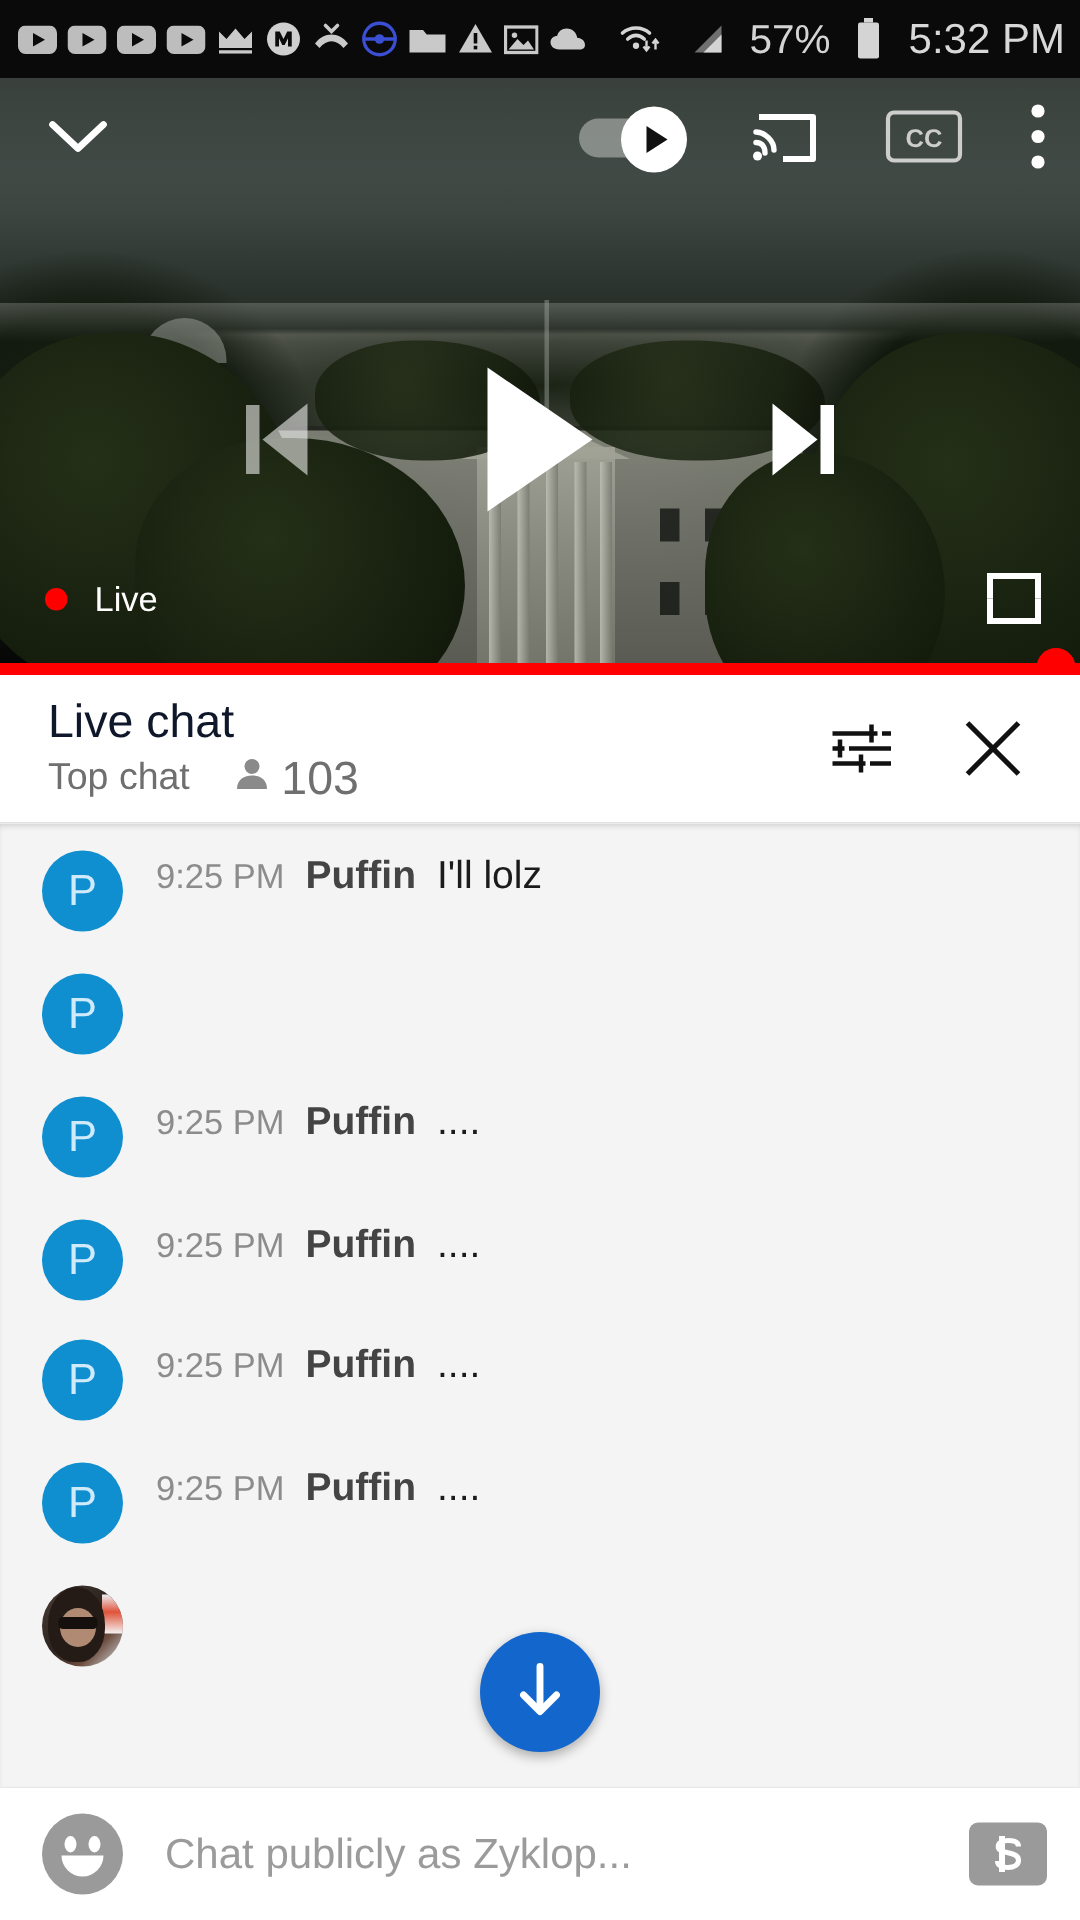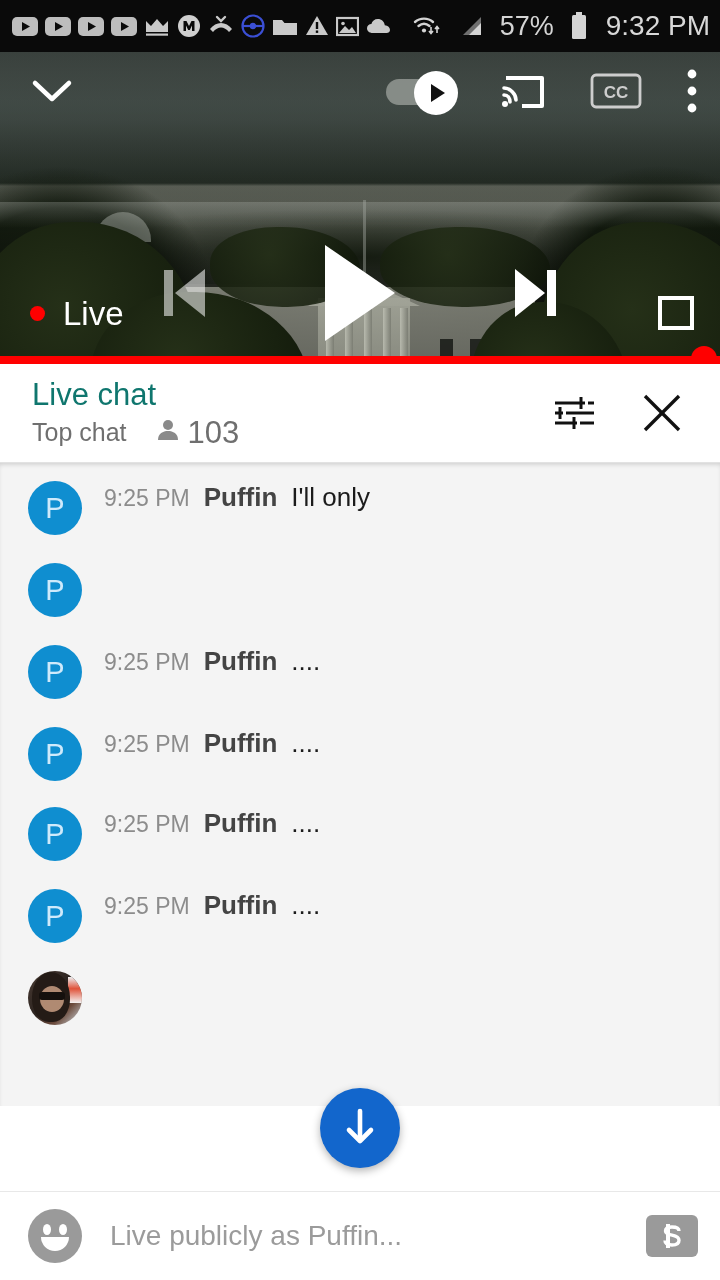--- a/index.html
+++ b/index.html
@@ -59,21 +59,21 @@
     color: #d8d8d8;
     font-size: 28px;
     line-height: 1;
     white-space: nowrap;
     margin-left: 2px;
   }
 
   
   .player {
     position: relative;
-    height: 312px;
+    height: 398px;
     overflow: hidden;
     background: #11150f;
   }
   .video-bg {
     position: absolute;
     inset: 0;
     background:
       
       linear-gradient(180deg, rgba(30,35,32,0.55) 0%, rgba(10,12,10,0.15) 22%, rgba(0,0,0,0.10) 55%, rgba(0,0,0,0.72) 88%, rgba(0,0,0,0.95) 100%),
       
@@ -275,21 +275,21 @@
     box-sizing: border-box;
   }
   .live-dot {
     width: 15px; height: 15px;
     border-radius: 50%;
     background: #f00;
     margin-right: 18px;
   }
   .live-label {
     color: #fff;
-    font-size: 33px;
+    font-size: 23px;
     line-height: 1;
   }
   .fullscreen-ico { position: relative; width: 36px; height: 34px; }
   .fs-c {
     position: absolute;
     width: 14px; height: 13px;
     border: 4px solid #fff;
   }
   .fs-tl { left: 0; top: 0; border-right: none; border-bottom: none; }
   .fs-tr { right: 0; top: 0; border-left: none; border-bottom: none; }
@@ -324,21 +324,21 @@
     height: 98px;
     background: #fff;
     display: flex;
     align-items: center;
     padding: 0 26px 0 32px;
     box-sizing: border-box;
   }
   .chat-titles { flex: 1; }
   .chat-title {
     font-size: 31px;
-    color: #0f766e;
+    color: #0f172a;
     line-height: 1.08;
     margin-bottom: 5px;
   }
   .chat-sub {
     display: flex;
     align-items: center;
     font-size: 25px;
     color: #6f6f6f;
     line-height: 1;
   }
@@ -609,21 +609,21 @@
             <path d="M23 9 L23 21 L11 21 Z" fill="#d4d4d4"></path>
           </svg>
       </span>
       <span class="sb-text">57%</span>
       <span class="sb-icon">
         <svg width="18" height="28" viewBox="0 0 18 28">
             <rect x="6" y="0" width="6" height="3" fill="#d4d4d4"></rect>
             <rect x="2" y="3" width="14" height="24" rx="1.5" fill="#d4d4d4"></rect>
           </svg>
       </span>
-      <span class="sb-time">9:32 PM</span>
+      <span class="sb-time">5:32 PM</span>
     </div>
   </div>
 
   <div class="player">
     <div class="video-bg"></div>
     <div class="skyline"></div>
     <div class="dome"></div>
     <div class="wh-roofline"></div>
     <div class="wh-building"></div>
     <div class="wh-pediment"></div>
@@ -755,21 +755,21 @@
           <line x1="40" y1="6" x2="6" y2="40" stroke="#111" stroke-width="3.4"></line>
         </svg>
     </span>
   </div>
 
   <div class="chat-list">
 
     <div class="msg" style="padding-top:16px">
       <span class="avatar letter">P</span>
       <span class="msg-body">
-        <span class="msg-time">9:25 PM</span><span class="msg-author">Puffin</span><span class="msg-text">I'll only</span>
+        <span class="msg-time">9:25 PM</span><span class="msg-author">Puffin</span><span class="msg-text">I'll lolz</span>
       </span>
     </div>
 
     <div class="msg" style="padding-top:26px">
       <span class="avatar letter">P</span>
     </div>
 
     <div class="msg" style="padding-top:26px">
       <span class="avatar letter">P</span>
       <span class="msg-body">
@@ -818,21 +818,21 @@
       </svg>
     </span>
   </div>
 
   <div class="chat-input-bar">
     <span class="emoji-btn">
       <span class="e-eye l"></span>
         <span class="e-eye r"></span>
         <span class="e-mouth"></span>
     </span>
-    <span class="chat-placeholder">Live publicly as Puffin...</span>
+    <span class="chat-placeholder">Chat publicly as Zyklop...</span>
     <span class="superchat-btn">
       <svg width="32" height="30" viewBox="0 0 32 30">
         <rect x="10" y="3" width="4" height="24" fill="#fff"></rect>
         <path d="M23 10 C23 7 20 6 16 6 C12 6 9.5 7.5 9.5 10 C9.5 12.5 12 13.4 16 14.2 C20 15 23 16 23 19.2 C23 22.4 20 24 16 24 C12 24 9 22.6 9 19.6" stroke="#fff" stroke-width="3.4" fill="none"></path>
       </svg>
     </span>
   </div>
 
 </div>
 

